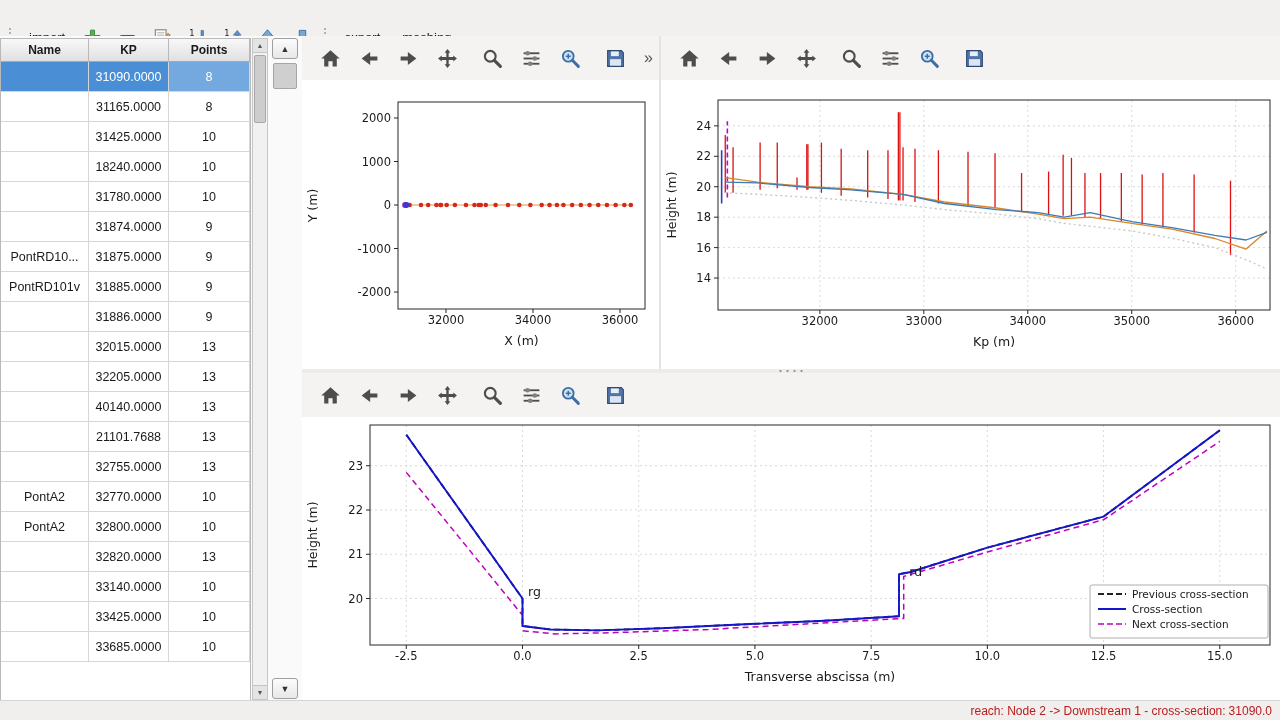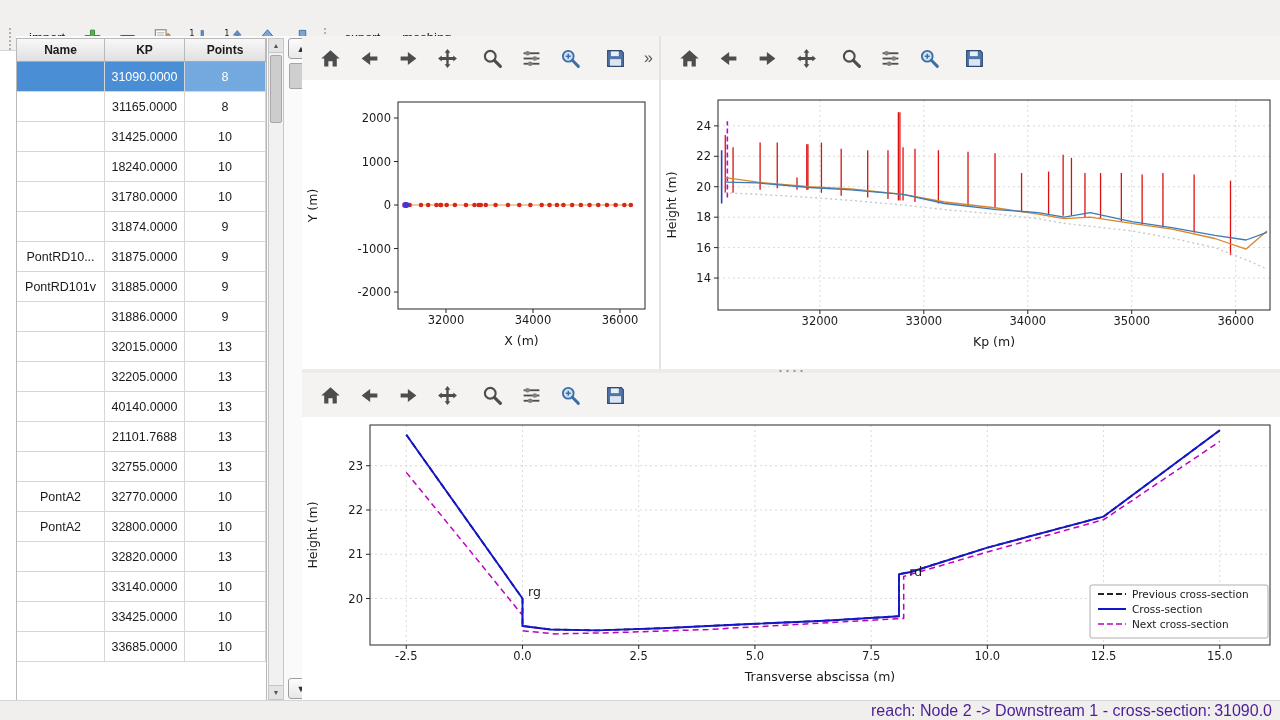--- a/index.html
+++ b/index.html
@@ -6,21 +6,21 @@
 html,body{width:1280px;height:720px;overflow:hidden;background:#fff;font-family:"Liberation Sans",sans-serif;}
 .app{position:relative;width:1280px;height:720px;background:#ffffff;}
 .menubar{position:absolute;left:0;top:0;right:0;height:51px;background:#f1f0ee;border-bottom:1px solid #d8d6d3;display:flex;align-items:flex-end;padding:0 6px;gap:6px;}
 .menu-btn{border:none;background:transparent;font:13px "Liberation Sans",sans-serif;color:#1a1a1a;padding:5px 8px;cursor:default;}
 .grip{width:3px;height:22px;border-left:2px dotted #b4b1ad;margin:0 3px;}
 .icon-row{display:flex;align-items:center;gap:9px;}
 .tool-btn{width:26px;height:26px;border:none;background:transparent;display:flex;align-items:center;justify-content:center;}
 .icon{display:inline-flex;}
 .icon svg{display:block;}
 .tool-btn svg{width:19px;height:19px;}
-.left-panel{position:absolute;left:16px;top:36px;width:302px;bottom:20px;background:#fafafa;}
+.left-panel{position:absolute;left:0;top:36px;width:302px;bottom:20px;background:#fafafa;}
 .cs-table{position:absolute;left:0;top:2px;width:251px;bottom:0;background:#fff;border:1px solid #b9b9b9;border-bottom:none;overflow:hidden;}
 .thead{display:grid;grid-template-columns:88px 80px 81px;height:23px;}
 .th{background:linear-gradient(#f8f8f8,#e0e0e0);border-right:1px solid #b9b9b9;border-bottom:1px solid #a9a9a9;font-size:12px;font-weight:bold;display:flex;align-items:center;justify-content:center;color:#1a1a1a;}
 .tr{display:grid;grid-template-columns:88px 80px 81px;height:30px;text-align:right;}
 .td{border-right:1px solid #d6d6d6;border-bottom:1px solid #d6d6d6;font-size:12.5px;display:flex;align-items:center;justify-content:center;color:#1a1a1a;background:#fff;overflow:hidden;white-space:nowrap;}
 .tr.selected .td{background:#4a8fd6;color:#fff;}
 .tr.selected .td-points{background:#74a9e0;}
 .tbl-scroll{position:absolute;left:252px;top:2px;bottom:0;width:16px;background:#f1f1f1;border:1px solid #c6c6c6;}
 .sb-arrow{height:14px;display:flex;align-items:center;justify-content:center;font-size:7px;color:#555;background:#e4e4e4;border-bottom:1px solid #c6c6c6;}
 .sb-bottom{position:absolute;bottom:0;left:0;right:0;border-top:1px solid #c6c6c6;border-bottom:none;}
@@ -38,21 +38,21 @@
 .vsplit{position:absolute;left:357px;top:0;width:2px;height:333px;background:#e4e4e4;}
 .hsplit{position:absolute;left:0;right:0;top:333px;height:4px;background:#ececec;}
 .hsplit::after{content:"";position:absolute;left:50%;top:1px;width:28px;height:2px;margin-left:-14px;background-image:radial-gradient(circle,#8f8f8f 1px,transparent 1.2px);background-size:7px 2px;background-repeat:repeat-x;}
 .mpl-toolbar{height:44px;background:#f4f3f2;display:flex;align-items:center;padding-left:13px;gap:8px;}
 .mpl-btn{width:31px;height:31px;border:none;background:transparent;border-radius:3px;display:flex;align-items:center;justify-content:center;}
 .mpl-btn svg{width:21px;height:21px;}
 .mpl-btn:nth-of-type(5){margin-left:6px;}
 .mpl-btn:nth-of-type(8){margin-left:6px;}
 .overflow{margin-left:auto;margin-right:6px;font-size:16px;color:#555;}
 svg text{font-family:"DejaVu Sans",sans-serif;fill:#1a1a1a;}
-.statusbar{position:absolute;left:0;right:0;bottom:0;height:20px;background:#f0efee;border-top:1px solid #d5d3d1;display:flex;align-items:center;justify-content:flex-end;padding:0 8px;font-size:16px;color:#4c1d95;}
+.statusbar{position:absolute;left:0;right:0;bottom:0;height:20px;background:#f0efee;border-top:1px solid #d5d3d1;display:flex;align-items:center;justify-content:flex-end;padding:0 8px;font-size:12px;color:#b91c1c;}
 .status-value{font-weight:normal;margin-left:3px;}
 </style>
 </head>
 <body>
 
 <div class="app">
 
   <div class="menubar">
     <div class="grip"></div>
     <button class="menu-btn">import</button>

